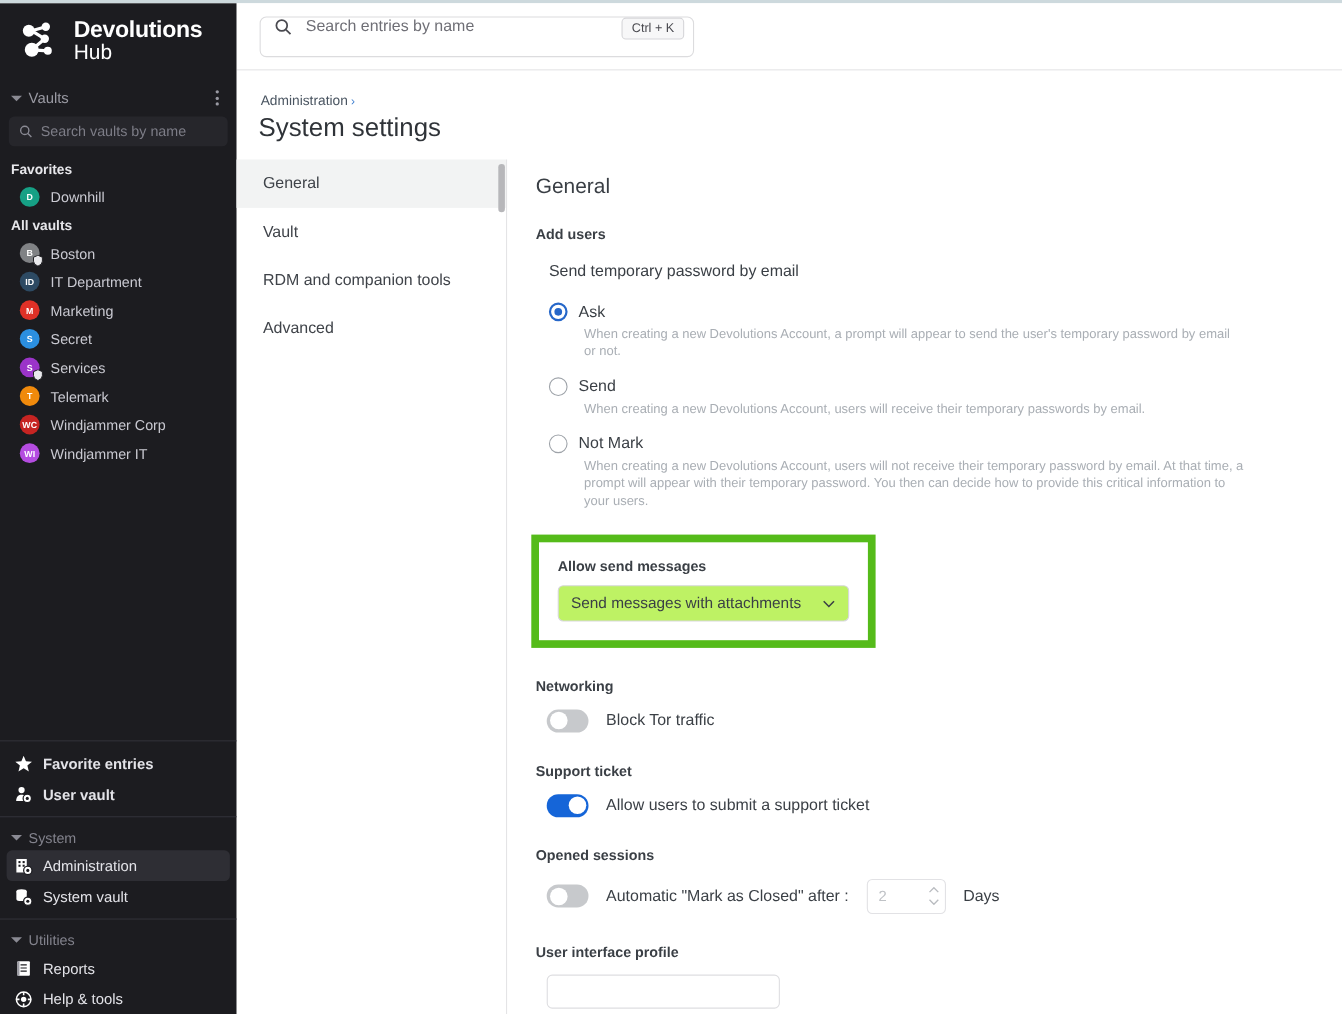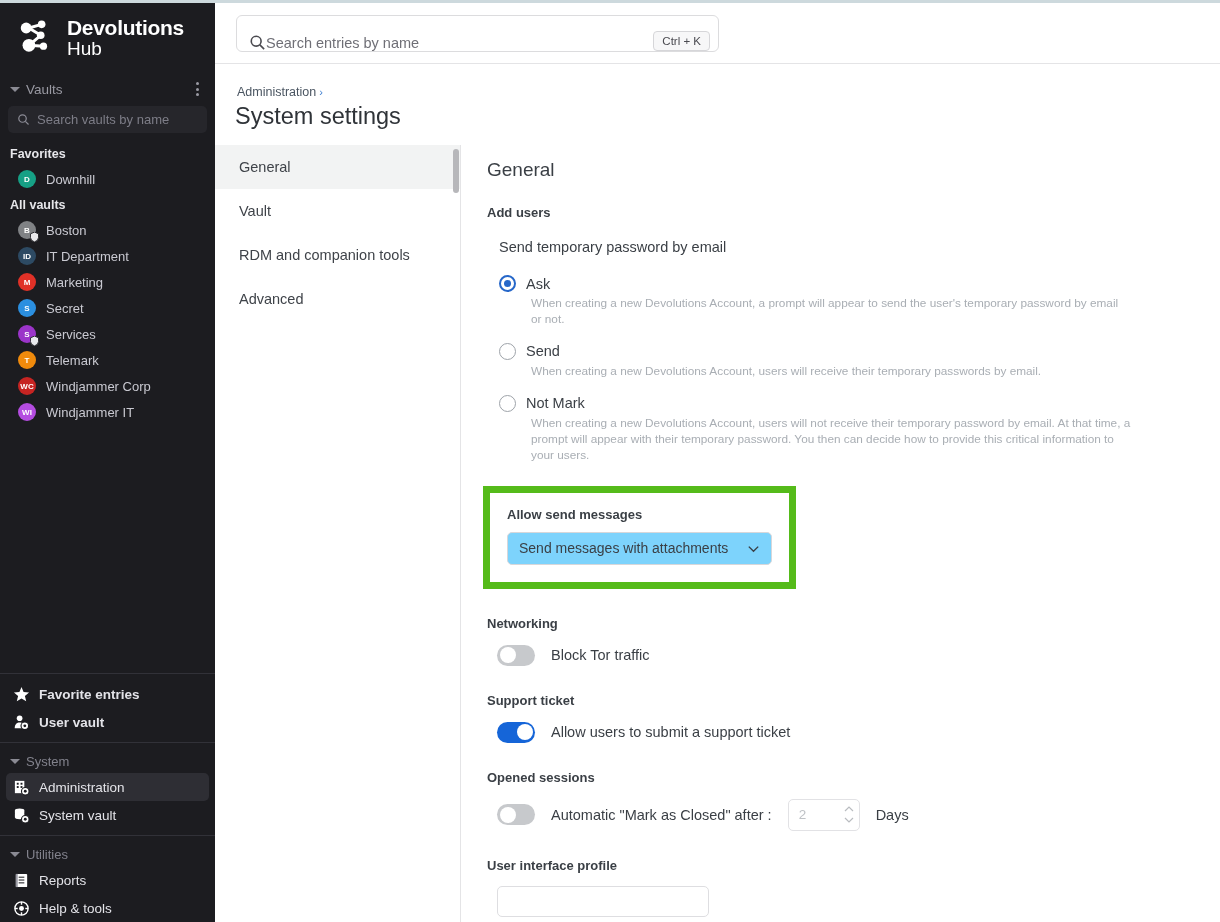--- a/index.html
+++ b/index.html
@@ -58,22 +58,22 @@
   .navrow .nm { font-size: 13.5px; color: #e3e3e8; }
   .navrow.bold .nm { font-weight: bold; }
   .grp-head { display:flex; align-items:center; gap:6px; padding: 5px 0 4px 10px; }
   .grp-head .lbl { font-size: 13px; color: #82828c; }
   .ico { width: 18px; height: 18px; flex: 0 0 18px; display:flex; align-items:center; justify-content:center; }
 
   
   .main { flex: 1 1 auto; display: flex; flex-direction: column; min-width: 0; background: #fff; }
   .searchbar-wrap { height: 61px; flex: 0 0 61px; border-bottom: 1px solid #e4e4e6;
                     display: flex; align-items: center; padding-left: 21px; }
-  .searchbox { width: 483px; height: 37px; border: 1px solid #dcdcde; border-radius: 6px;
-               display:flex; align-items:flex-end; padding: 0 8px 0 12px; }
+  .searchbox { width: 395px; height: 37px; border: 1px solid #dcdcde; border-radius: 6px;
+               display:flex; align-items:flex-start; padding: 0 8px 0 12px; gap: 12px; }
   .searchbox .ph { flex: 1 1 auto; font-size: 14.5px; color: #6f6f76; }
   .kbd { border: 1px solid #d6d6d9; border-radius: 4px; background: #f7f7f8;
          font-size: 11.5px; color: #4a4a50; padding: 3px 8px; }
 
   .body { flex: 1 1 auto; display: flex; flex-direction: column; min-height: 0; }
   .crumbs { padding: 18px 0 0 22px; }
   .crumbs .bc { font-size: 12.5px; color: #4a5561; }
   .crumbs .chev { font-size: 11px; color: #3f7fd0; margin-left: 3px; }
   .pgtitle { font-size: 23.5px; color: #2f3338; padding: 3px 0 0 20px; font-weight: normal; }
 
@@ -97,21 +97,21 @@
            flex: 0 0 17px; position: relative; background: #fff; cursor: pointer; }
   .radio.on { border-color: #2667c9; border-width: 2px; }
   .radio.on::after { content:''; position: absolute; inset: 2.6px; border-radius: 50%; background: #2667c9; }
   .radio-label { font-size: 14.5px; color: #3a3f45; }
   .radio-desc { font-size: 11.8px; color: #a9aeb4; line-height: 1.35; margin: 4px 0 0 44px; max-width: 600px; }
 
   .hl-box { border: 7px solid #55bb1a; padding: 14px 17px 17px 17px; display: inline-block;
             margin: 22px 0 0 -4px; }
   .hl-box .grp-label { display: block; margin-bottom: 10px; }
   .select { width: 265px; height: 33px; border: 1px solid #d7d7da; border-radius: 5px;
-            display: flex; align-items: center; padding: 0 10px 0 11px; cursor: pointer; background:#7dd3fc; }
+            display: flex; align-items: center; padding: 0 10px 0 11px; cursor: pointer; background:#bef264; }
   .select .val { flex: 1 1 auto; font-size: 14px; color: #3a3f45; }
 
   .sec { margin-top: 27px; }
   .sec .grp-label { display:block; }
   .togrow { display: flex; align-items: center; gap: 16px; margin: 14px 0 0 10px; }
   .toggle { width: 38px; height: 21px; border-radius: 11px; background: #c7c9cc; position: relative;
             flex: 0 0 38px; cursor: pointer; }
   .toggle .knob { position: absolute; top: 2.5px; left: 2.5px; width: 16px; height: 16px;
                   border-radius: 50%; background: #fff; }
   .toggle.on { background: #1565d8; }

